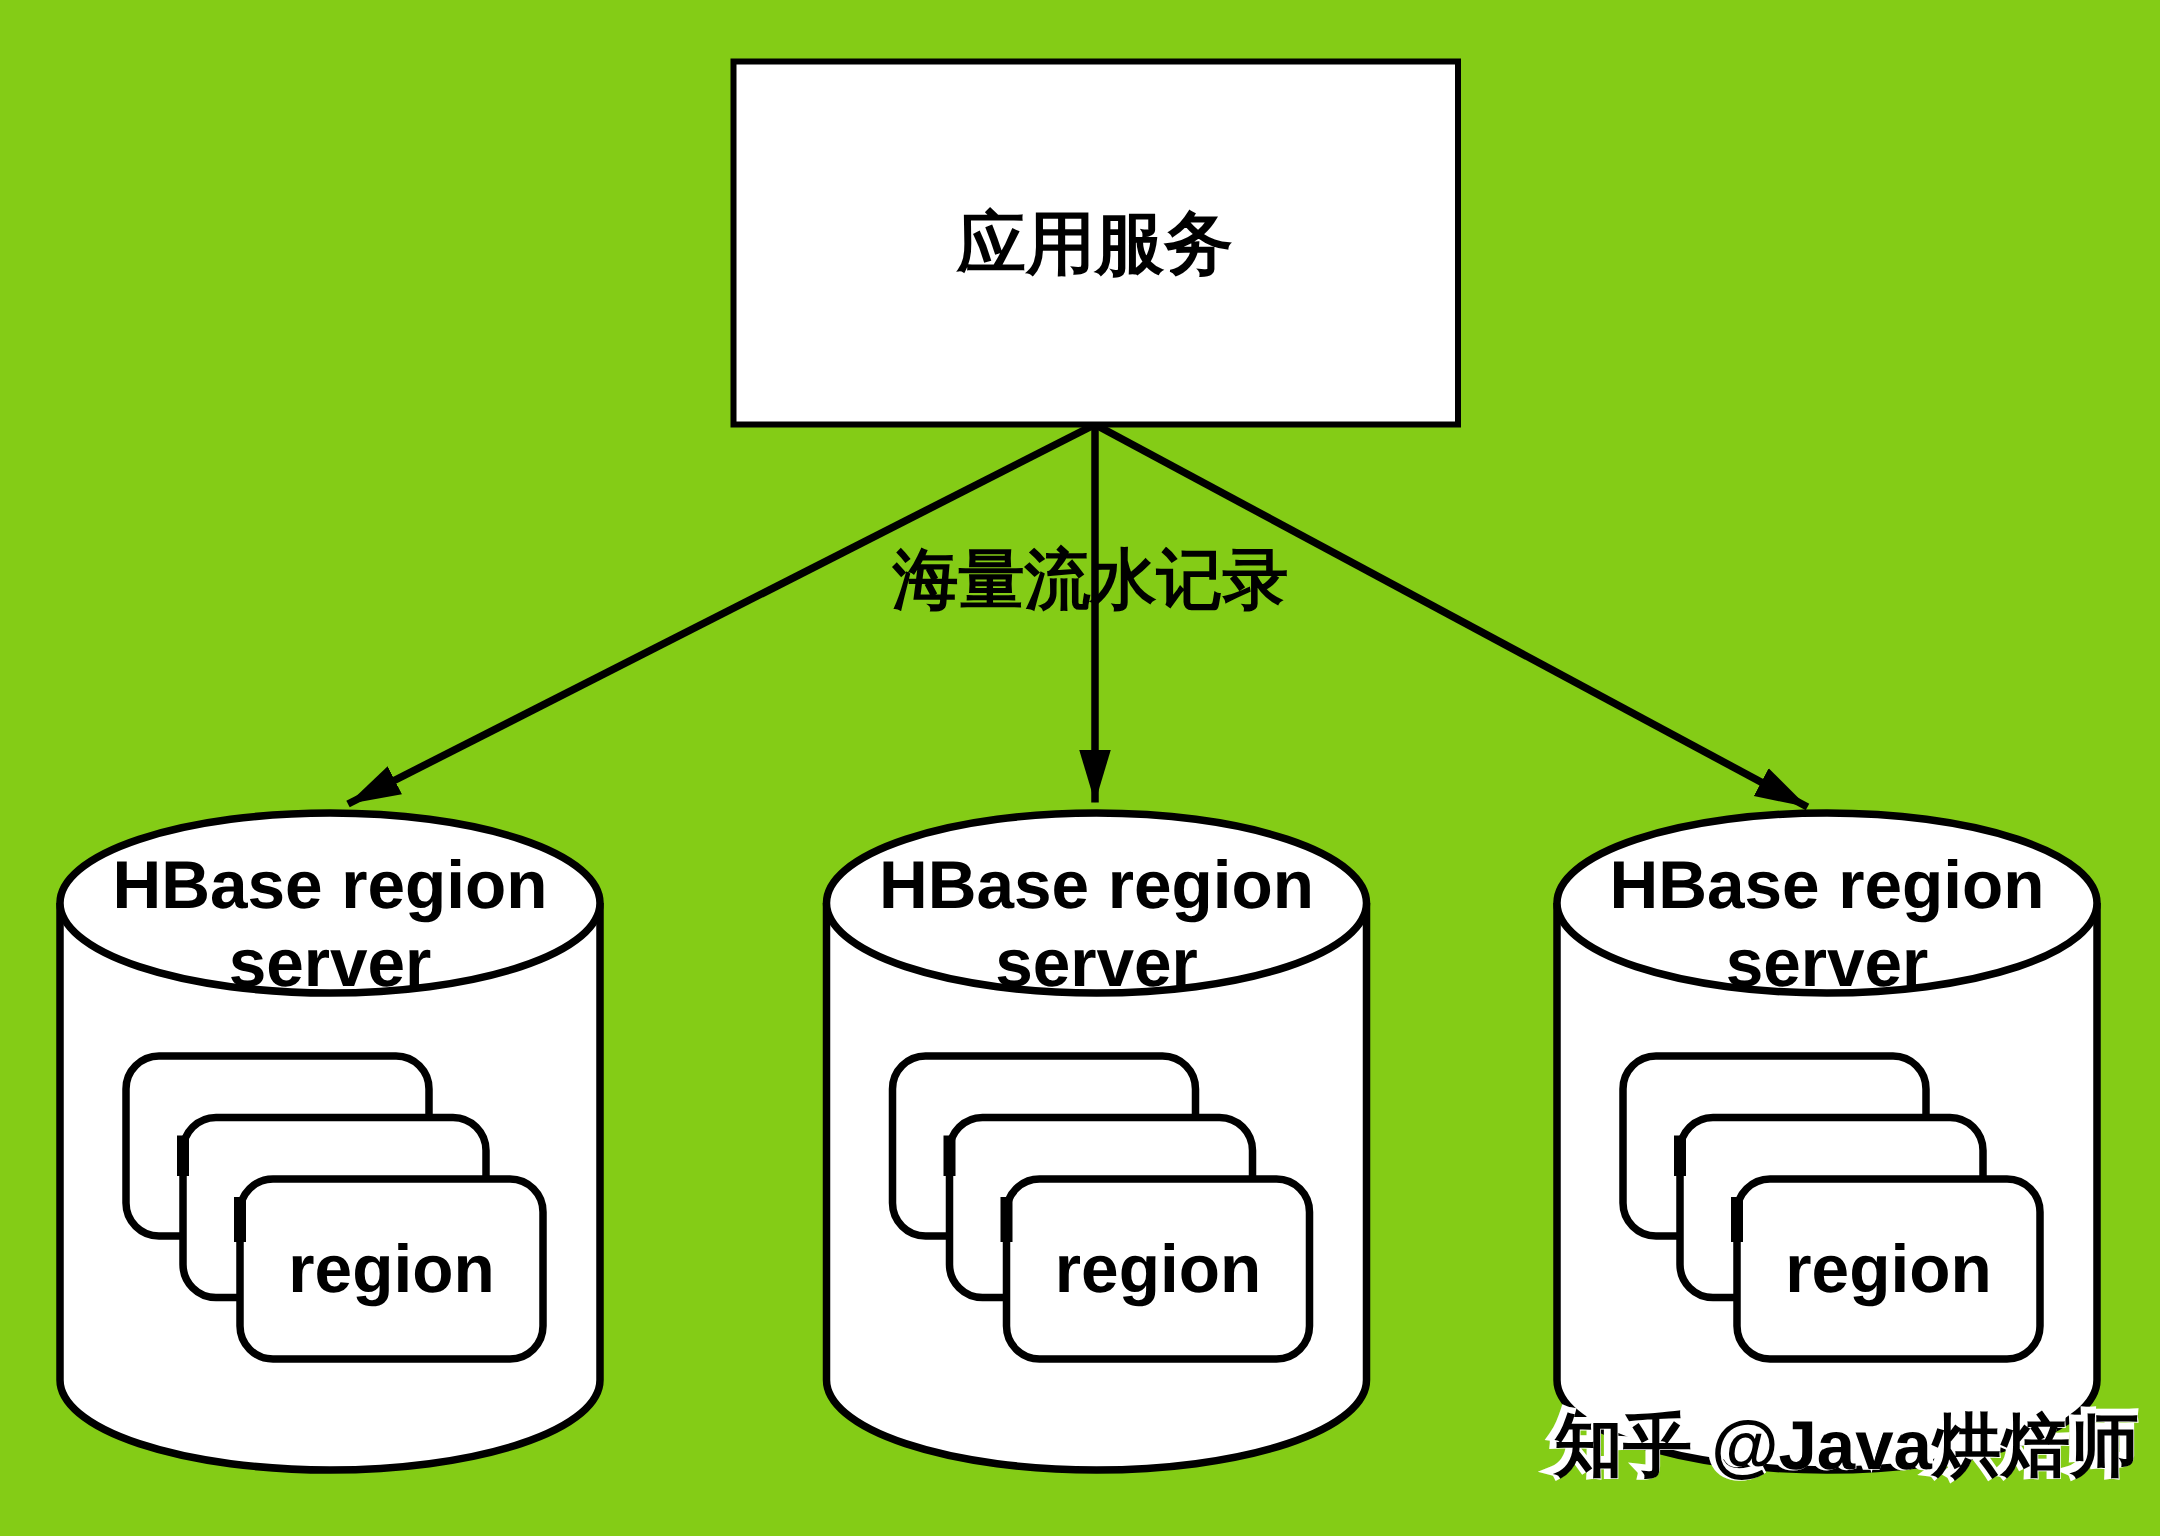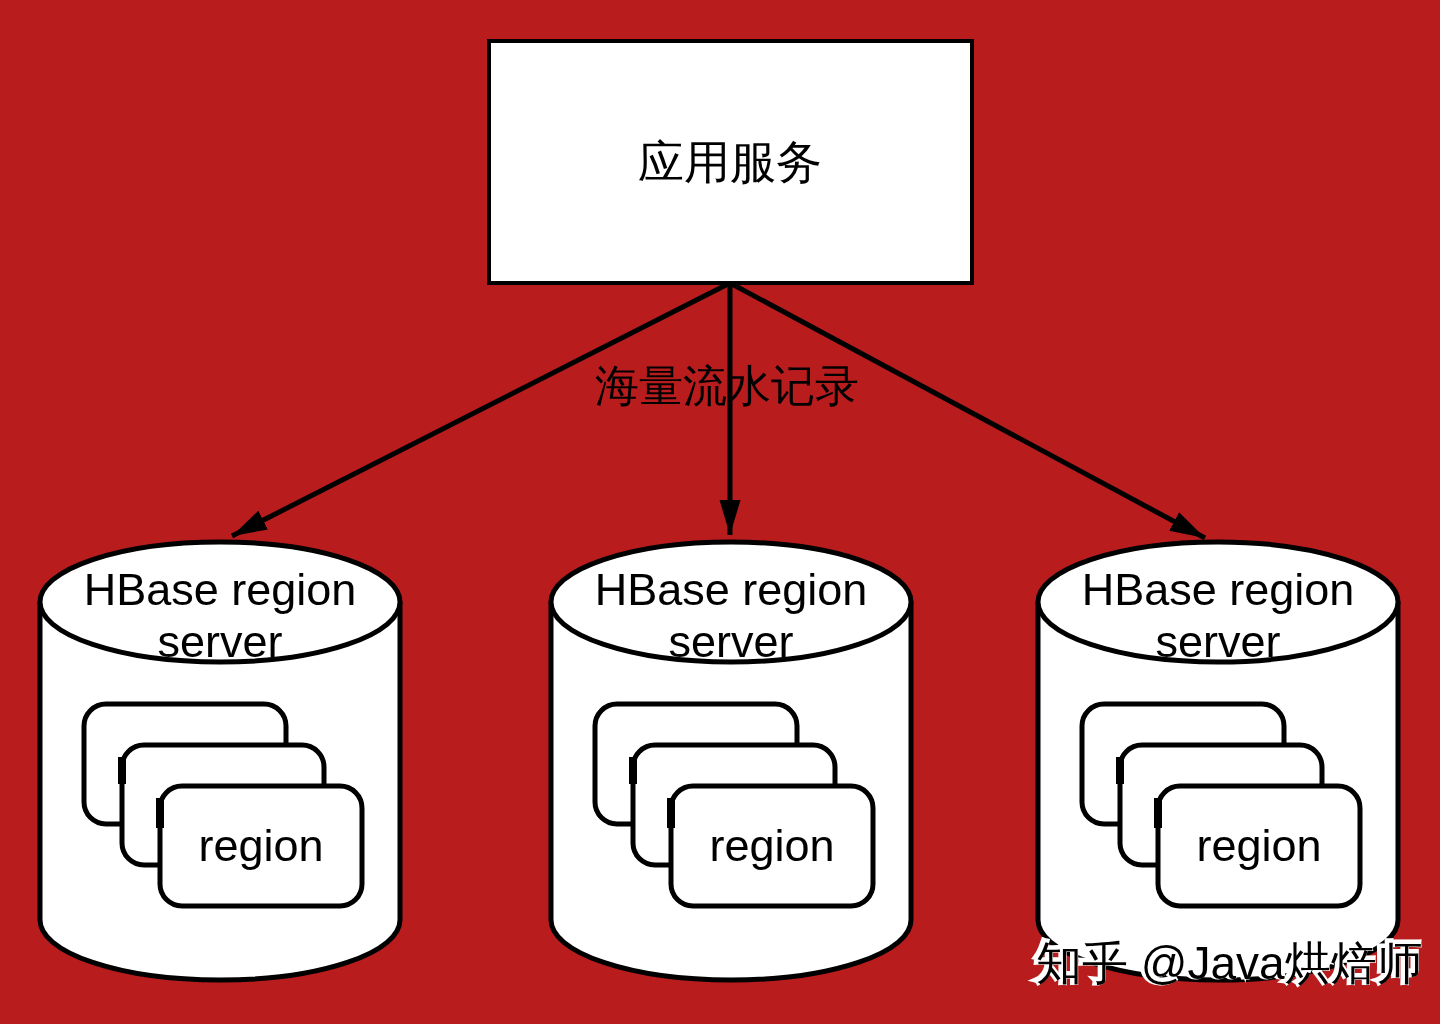--- a/index.html
+++ b/index.html
@@ -4,23 +4,24 @@
 <style>
   html, body {
     margin: 0;
     padding: 0;
     background: #ffffff;
   }
   .stage {
     position: relative;
     width: 1440px;
     height: 1024px;
-    background: #b91c1c;
+    background: #84cc16;
     overflow: hidden;
     font-family: "Liberation Sans", "DejaVu Sans", sans-serif;
+    font-weight: bold;
   }
   svg text {
     font-family: "Liberation Sans", "DejaVu Sans", sans-serif;
     fill: #000000;
   }
   svg .shape {
     fill: #ffffff;
     stroke: #000000;
   }
   svg .wire {

